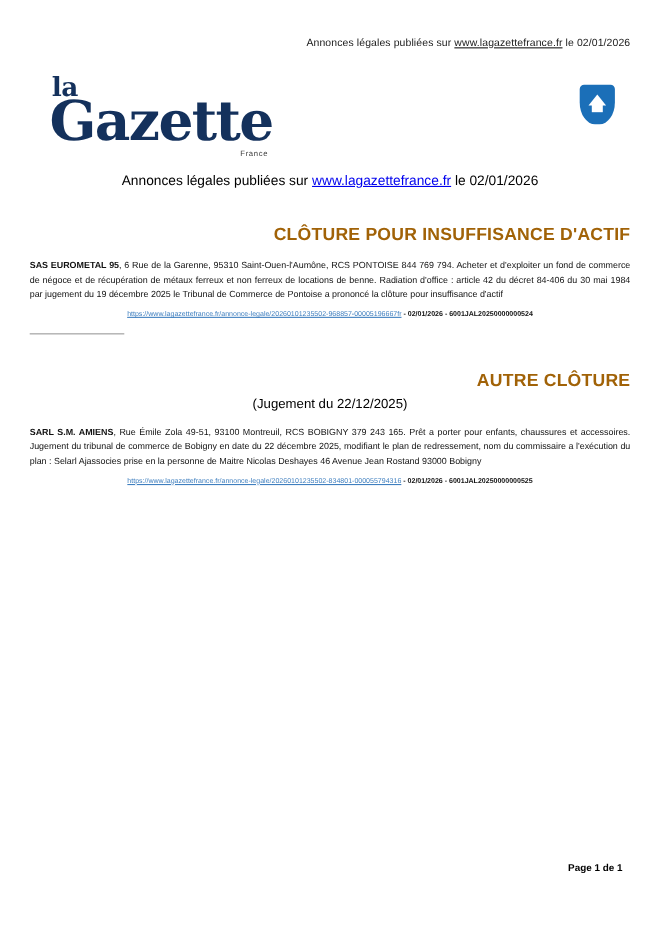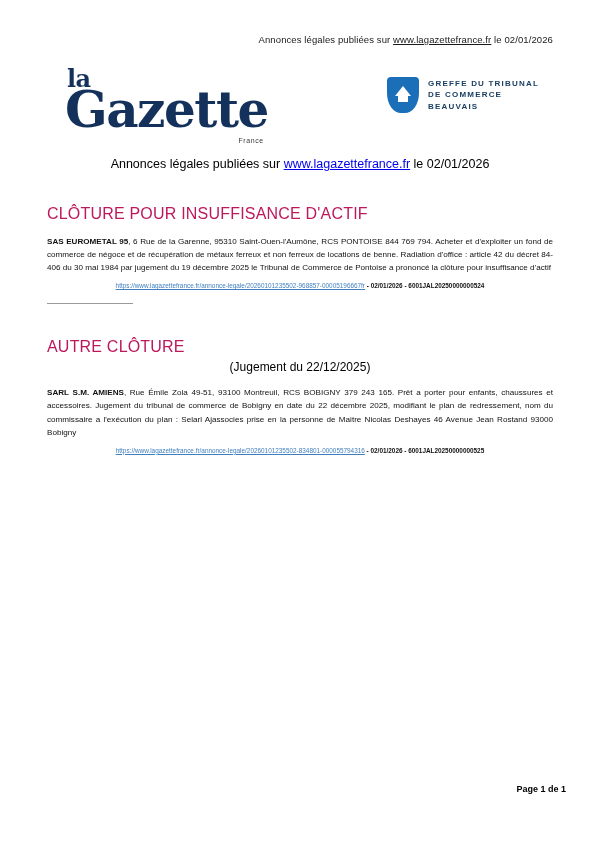--- a/index.html
+++ b/index.html
@@ -13,21 +13,21 @@
     font-family: "Liberation Sans", sans-serif;
     color: #000000;
     position: relative;
     overflow: hidden;
   }
   .page {
     position: relative;
     width: 600px;
     height: 848px;
     box-sizing: border-box;
-    padding: 0 47px;
+    padding: 0 27px;
   }
 
   
   .topbar {
     padding-top: 34px;
     text-align: right;
     font-size: 9.5px;
     color: #1a1a1a;
     letter-spacing: 0.1px;
   }
@@ -130,25 +130,25 @@
   }
   .subline .url {
     text-decoration: underline;
   }
 
   
   .section {
     margin-top: 34px;
   }
   .section-title {
-    text-align: left;
+    text-align: right;
     font-size: 16px;
-    font-weight: normal;
+    font-weight: bold;
     letter-spacing: 0.2px;
-    color: #be185d;
+    color: #a16207;
   }
   .section-sub {
     text-align: center;
     font-size: 12px;
     margin-top: 4px;
     color: #000000;
   }
   .notice-body {
     margin-top: 12px;
     font-size: 8.1px;
@@ -200,25 +200,20 @@
   </div>
 
   <div class="header">
     <div class="logo-left">
       <span class="logo-la">la</span>
       <span class="logo-gazette">Gazette</span>
       <span class="logo-france">France</span>
     </div>
     <div class="logo-right">
       <div class="shield"></div>
-      <div class="greffe-text">
-        <div class="l1">GREFFE DU TRIBUNAL</div>
-        <div class="l2">DE COMMERCE</div>
-        <div class="l3">BEAUVAIS</div>
-      </div>
     </div>
   </div>
 
   <div class="subline">
     <span>Annonces légales publiées sur </span><a class="url" href="#">www.lagazettefrance.fr</a><span> le 02/01/2026</span>
   </div>
 
   <div class="section">
     <div class="section-title">CLÔTURE POUR INSUFFISANCE D'ACTIF</div>
     <div class="notice-body">

